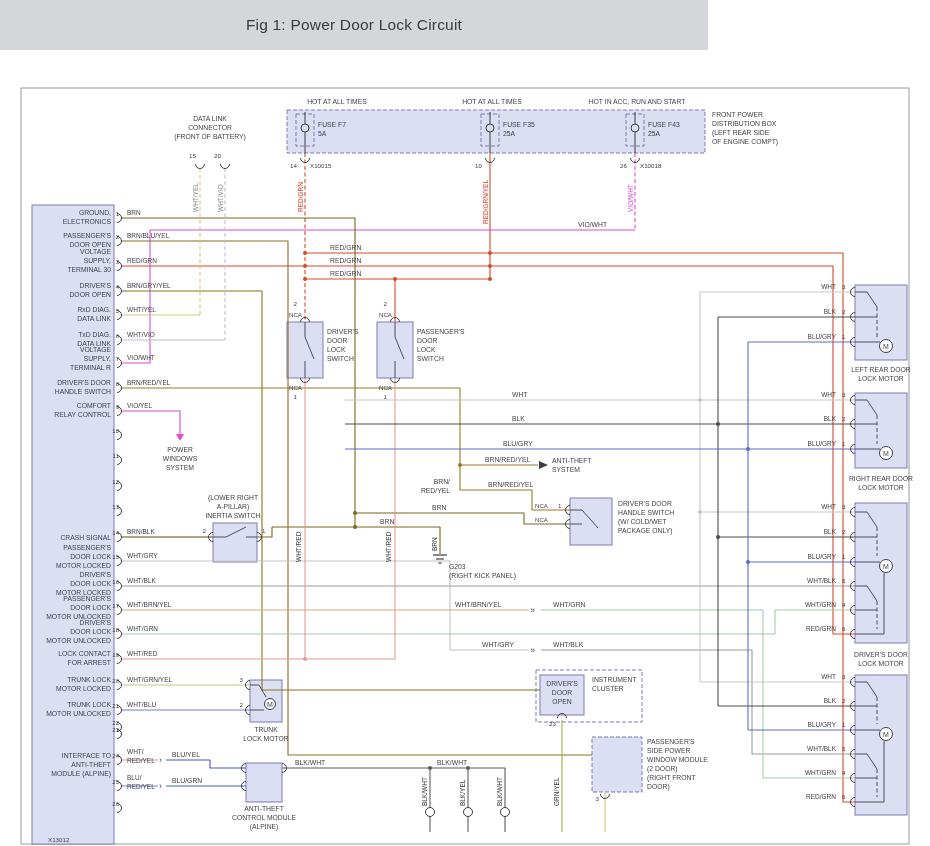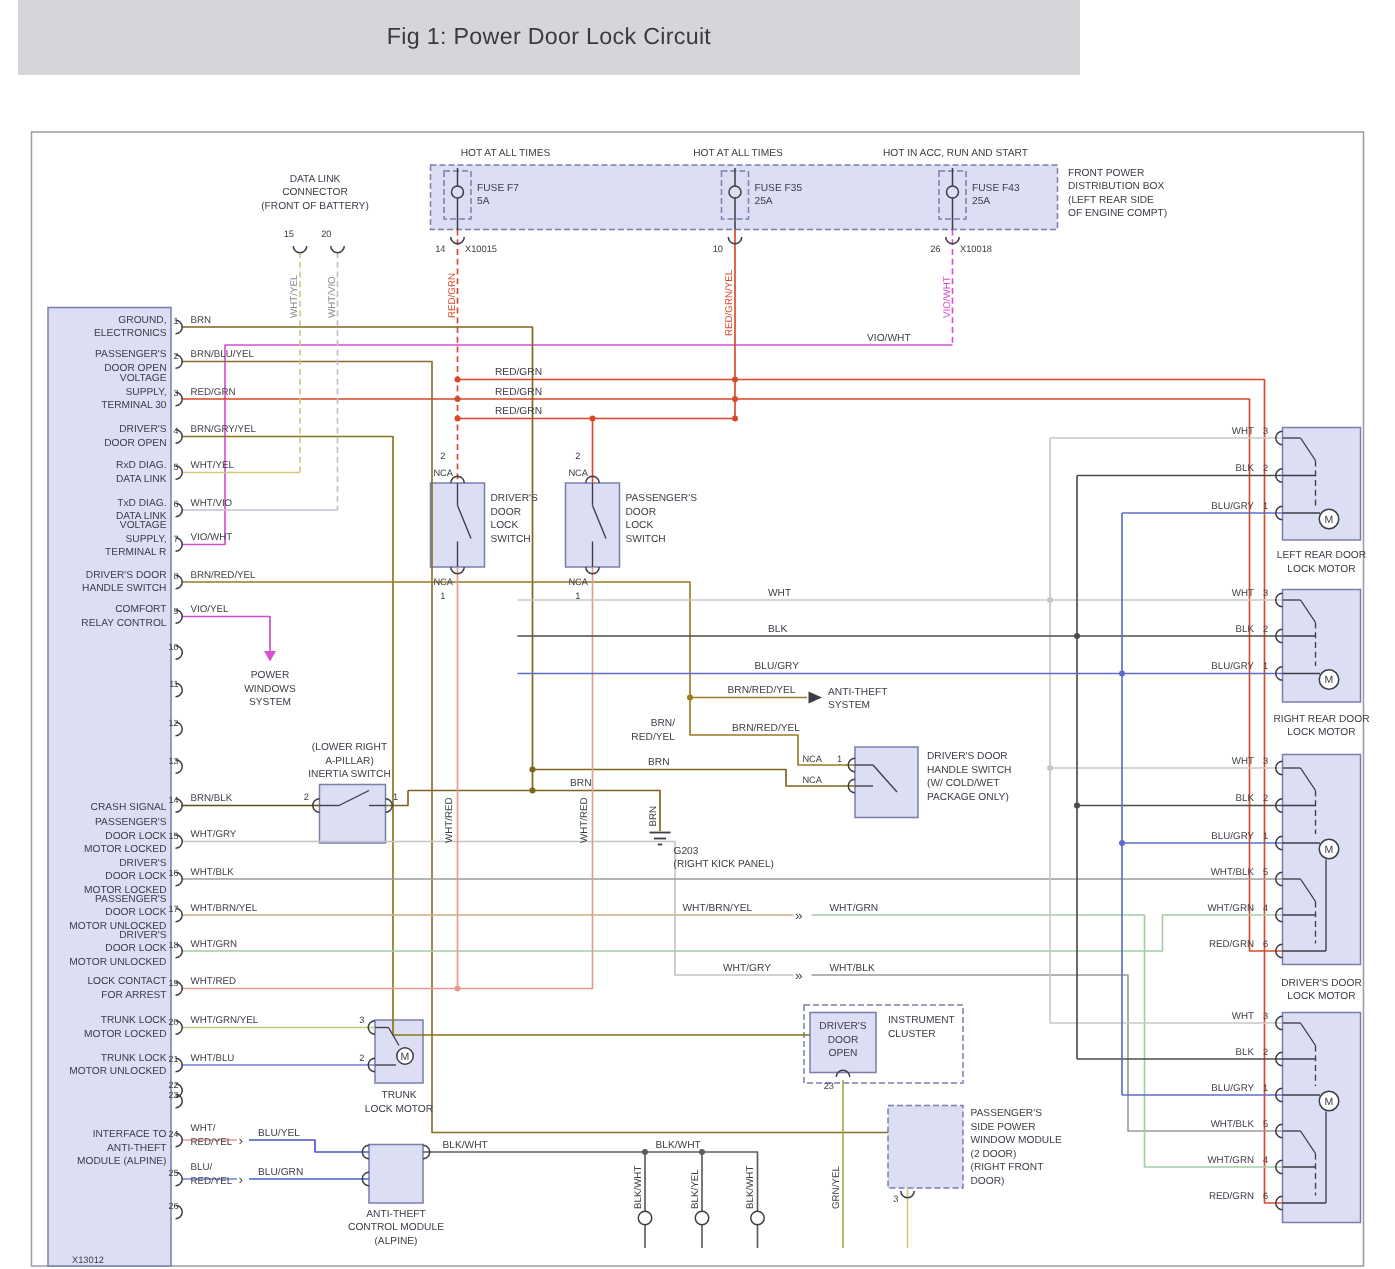--- a/index.html
+++ b/index.html
@@ -1,19 +1,19 @@
 <!DOCTYPE html>
 <html><head>
 <meta charset="utf-8">
 <style>
   html,body{margin:0;padding:0;background:#ffffff;}
   body{width:930px;height:846px;position:relative;overflow:hidden;
        font-family:"Liberation Sans",sans-serif;}
   .titlebar{position:absolute;left:0;top:0;width:708px;height:50px;background:#d5d6d9;
-            display:flex;align-items:center;justify-content:center;margin-left:12px;}
+            display:flex;align-items:center;justify-content:center;}
   .titlebar .title{font-size:15.5px;color:#3a3a42;letter-spacing:.2px;}
   svg{position:absolute;left:0;top:0;}
   svg text{font-family:"Liberation Sans",sans-serif;}
 </style>
 </head>
 <body>
 
 <div class="titlebar">
   <div class="title">Fig 1: Power Door Lock Circuit</div>
 </div>

